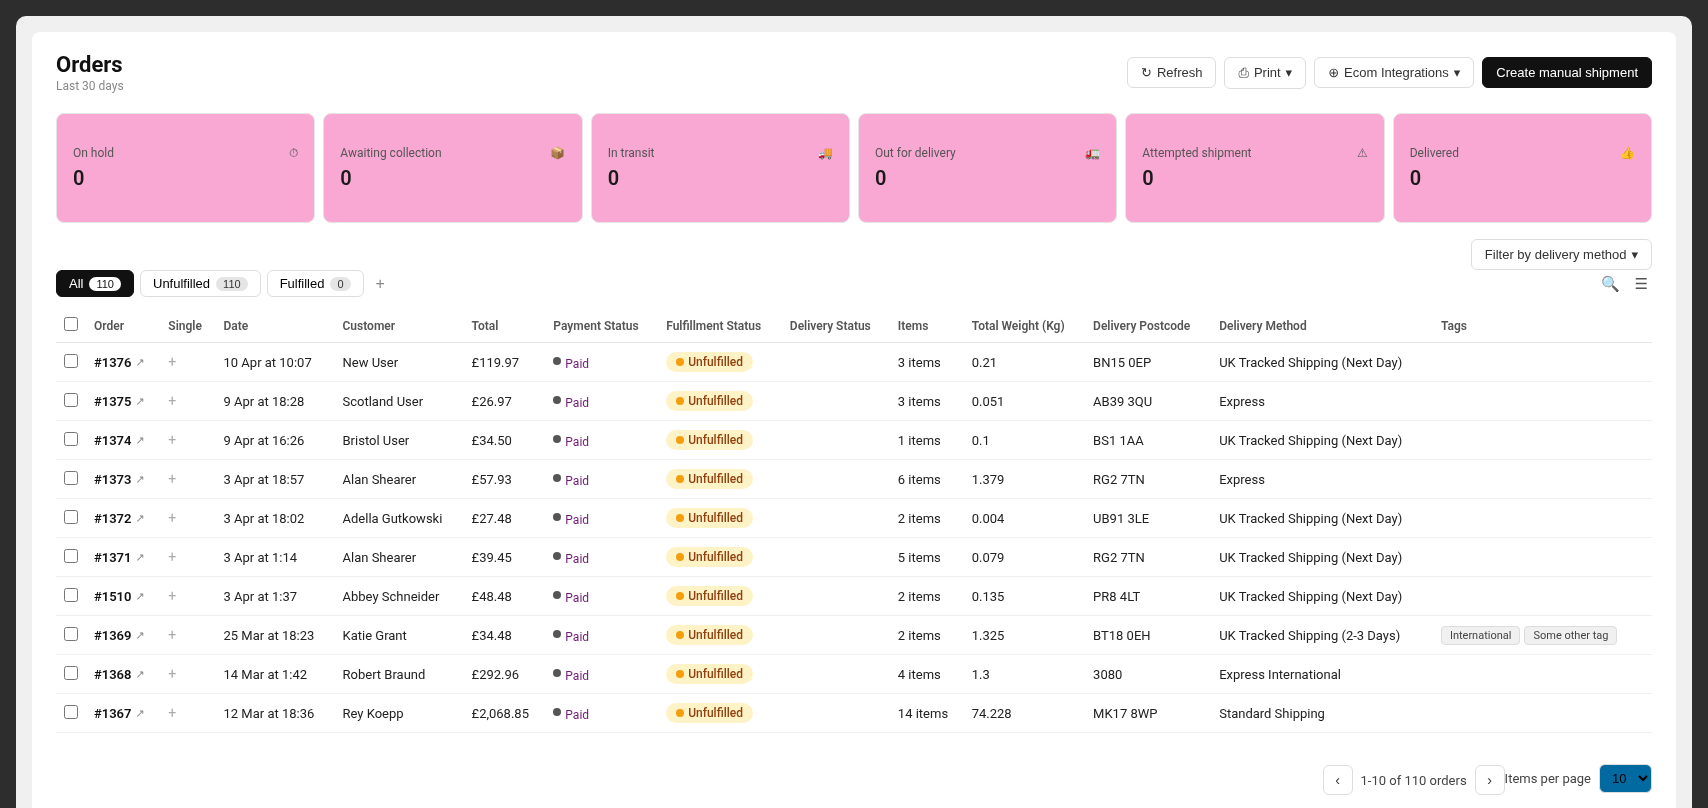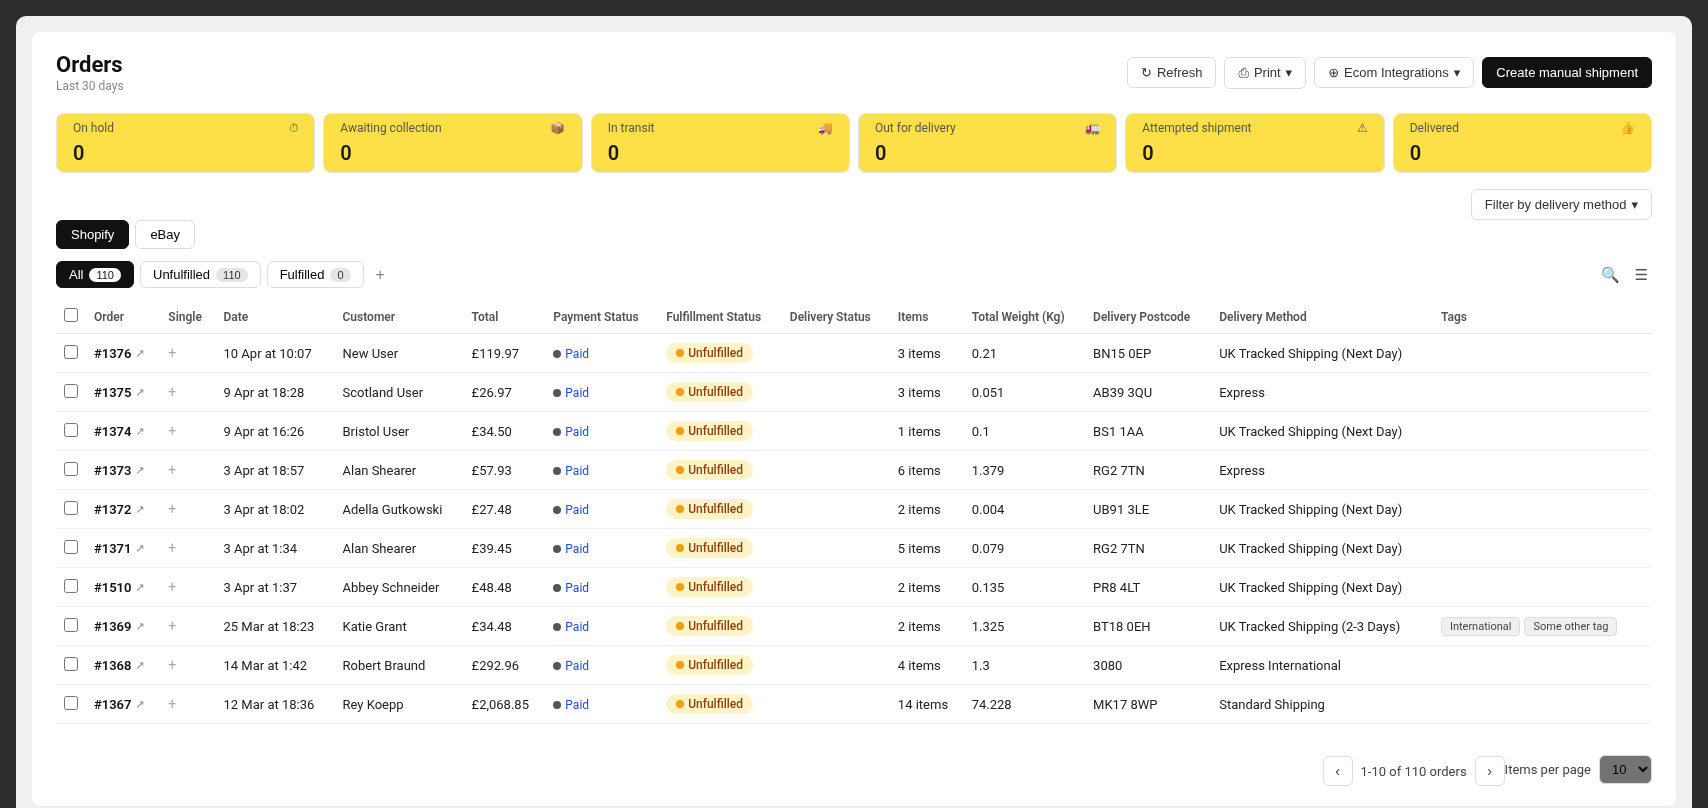--- a/index.html
+++ b/index.html
@@ -6,21 +6,21 @@
     body { background: #2d2d2d; font-family: -apple-system, BlinkMacSystemFont, 'Segoe UI', Roboto, sans-serif; font-size: 13px; color: #1a1a1a; }
     .outer { background: #f0f0f0; margin: 16px; border-radius: 10px; overflow: hidden; min-height: 776px; }
     .main-content { background: #fff; margin: 16px; border-radius: 8px; padding: 20px 24px; }
     .header { display: flex; align-items: center; justify-content: space-between; margin-bottom: 20px; }
     .header-left .title { font-size: 22px; font-weight: 700; color: #111; }
     .header-left .subtitle { font-size: 12px; color: #888; margin-top: 2px; }
     .header-right { display: flex; align-items: center; gap: 8px; }
     .btn { display: inline-flex; align-items: center; gap: 5px; padding: 7px 13px; border-radius: 6px; border: 1px solid #ddd; background: #fff; cursor: pointer; font-size: 13px; color: #333; font-weight: 500; }
     .btn-primary { background: #111; color: #fff; border-color: #111; }
     .stats-row { display: flex; gap: 8px; margin-bottom: 16px; }
-    .stat-card { flex: 1; border: 1px solid #e5e5e5; border-radius: 8px; padding: 7px 16px; background: #fde047; }
+    .stat-card { flex: 1; border: 1px solid #e5e5e5; border-radius: 8px; padding: 32px 16px; background: #f9a8d4; }
     .stat-card .stat-label { font-size: 12px; color: #555; display: flex; align-items: center; justify-content: space-between; }
     .stat-card .stat-value { font-size: 20px; font-weight: 600; margin-top: 6px; }
     .filter-row { display: flex; justify-content: flex-end; margin-bottom: 0; }
     .platform-tabs { display: flex; gap: 6px; margin-bottom: 12px; }
     .platform-tab { padding: 6px 14px; border-radius: 6px; border: 1px solid #ddd; background: #fff; cursor: pointer; font-size: 13px; font-weight: 500; }
     .platform-tab.active { background: #111; color: #fff; border-color: #111; }
     .tab-bar { display: flex; align-items: center; gap: 6px; margin-bottom: 12px; }
     .tab-item { display: inline-flex; align-items: center; gap: 6px; padding: 5px 12px; border-radius: 6px; border: 1px solid #ddd; background: #fff; cursor: pointer; font-size: 13px; font-weight: 500; }
     .tab-item.active { background: #111; color: #fff; border-color: #111; }
     .tab-badge { background: #555; color: #fff; border-radius: 10px; padding: 1px 7px; font-size: 11px; }
@@ -33,31 +33,31 @@
     thead tr { border-bottom: 1px solid #e5e5e5; }
     th { text-align: left; font-size: 12px; font-weight: 600; color: #555; padding: 8px 8px; white-space: nowrap; }
     tbody tr { border-bottom: 1px solid #f0f0f0; }
     td { padding: 9px 8px; font-size: 13px; color: #222; white-space: nowrap; }
     .checkbox-cell { width: 30px; }
     input[type="checkbox"] { width: 14px; height: 14px; cursor: pointer; }
     .order-link { color: #111; font-weight: 600; text-decoration: none; }
     .order-id-cell { display: flex; align-items: center; gap: 4px; }
     .external-icon { font-size: 11px; color: #888; }
     .plus-icon { color: #aaa; font-size: 14px; cursor: pointer; }
-    .paid-badge { display: inline-flex; align-items: center; gap: 4px; font-size: 12px; color: #1d4ed8; }
+    .paid-badge { display: inline-flex; align-items: flex-start; gap: 4px; font-size: 12px; color: #701a75; }
     .paid-dot { width: 8px; height: 8px; background: #555; border-radius: 50%; display: inline-block; }
     .fulfillment-badge { display: inline-flex; align-items: center; gap: 4px; background: #fef3c7; color: #92400e; border-radius: 12px; padding: 3px 10px; font-size: 12px; font-weight: 500; }
     .fulfillment-dot { width: 8px; height: 8px; background: #f59e0b; border-radius: 50%; display: inline-block; }
     .tag-badge { display: inline-block; background: #f0f0f0; border-radius: 4px; padding: 2px 8px; font-size: 11px; color: #444; margin-right: 4px; border: 1px solid #ddd; }
     .pagination { display: flex; align-items: center; justify-content: center; margin-top: 16px; gap: 8px; }
     .page-btn { background: #fff; border: 1px solid #ddd; border-radius: 6px; width: 30px; height: 30px; display: flex; align-items: center; justify-content: center; cursor: pointer; font-size: 14px; color: #333; }
     .page-btn:disabled { opacity: 0.4; cursor: default; }
     .page-text { font-size: 13px; color: #444; }
     .items-per-page { display: flex; align-items: center; gap: 8px; margin-top: 12px; justify-content: flex-end; font-size: 13px; color: #444; }
-    .ipp-select { border: 1px solid #ddd; border-radius: 6px; padding: 5px 8px; font-size: 13px; background: #737373; cursor: pointer; }
+    .ipp-select { border: 1px solid #ddd; border-radius: 6px; padding: 5px 8px; font-size: 13px; background: #0369a1; cursor: pointer; }
     .footer-row { display: flex; align-items: center; justify-content: space-between; margin-top: 8px; padding-top: 8px; }
   </style>
 </head>
 <body>
 
 <div class="outer">
   <div class="main-content">
 
     <div class="header">
       <div class="header-left">
@@ -130,24 +130,20 @@
       </div>
     </div>
 
     <div class="filter-row">
       <button class="btn">
         <span>Filter by delivery method</span>
         <span>▾</span>
       </button>
     </div>
 
-    <div class="platform-tabs">
-      <button class="platform-tab active">Shopify</button>
-      <button class="platform-tab">eBay</button>
-    </div>
 
     <div class="tab-bar">
       <button class="tab-item active">
         <span>All</span>
         <span class="tab-badge">110</span>
       </button>
       <button class="tab-item">
         <span>Unfulfilled</span>
         <span class="tab-badge-light">110</span>
       </button>
@@ -289,21 +285,21 @@
   </tr>
           <tr>
     <td class="checkbox-cell"><input type="checkbox" style=""></td>
     <td>
       <div class="order-id-cell">
         <a class="order-link">#1371</a>
         <span class="external-icon">↗</span>
       </div>
     </td>
     <td><span class="plus-icon">+</span></td>
-    <td>3 Apr at 1:34</td>
+    <td>3 Apr at 1:14</td>
     <td>Alan Shearer</td>
     <td>£39.45</td>
     <td><span class="paid-badge"><span class="paid-dot"></span>Paid</span></td>
     <td><span class="fulfillment-badge"><span class="fulfillment-dot"></span>Unfulfilled</span></td>
     <td></td>
     <td>5 items</td>
     <td>0.079</td>
     <td>RG2 7TN</td>
     <td>UK Tracked Shipping (Next Day)</td>
     <td></td>

